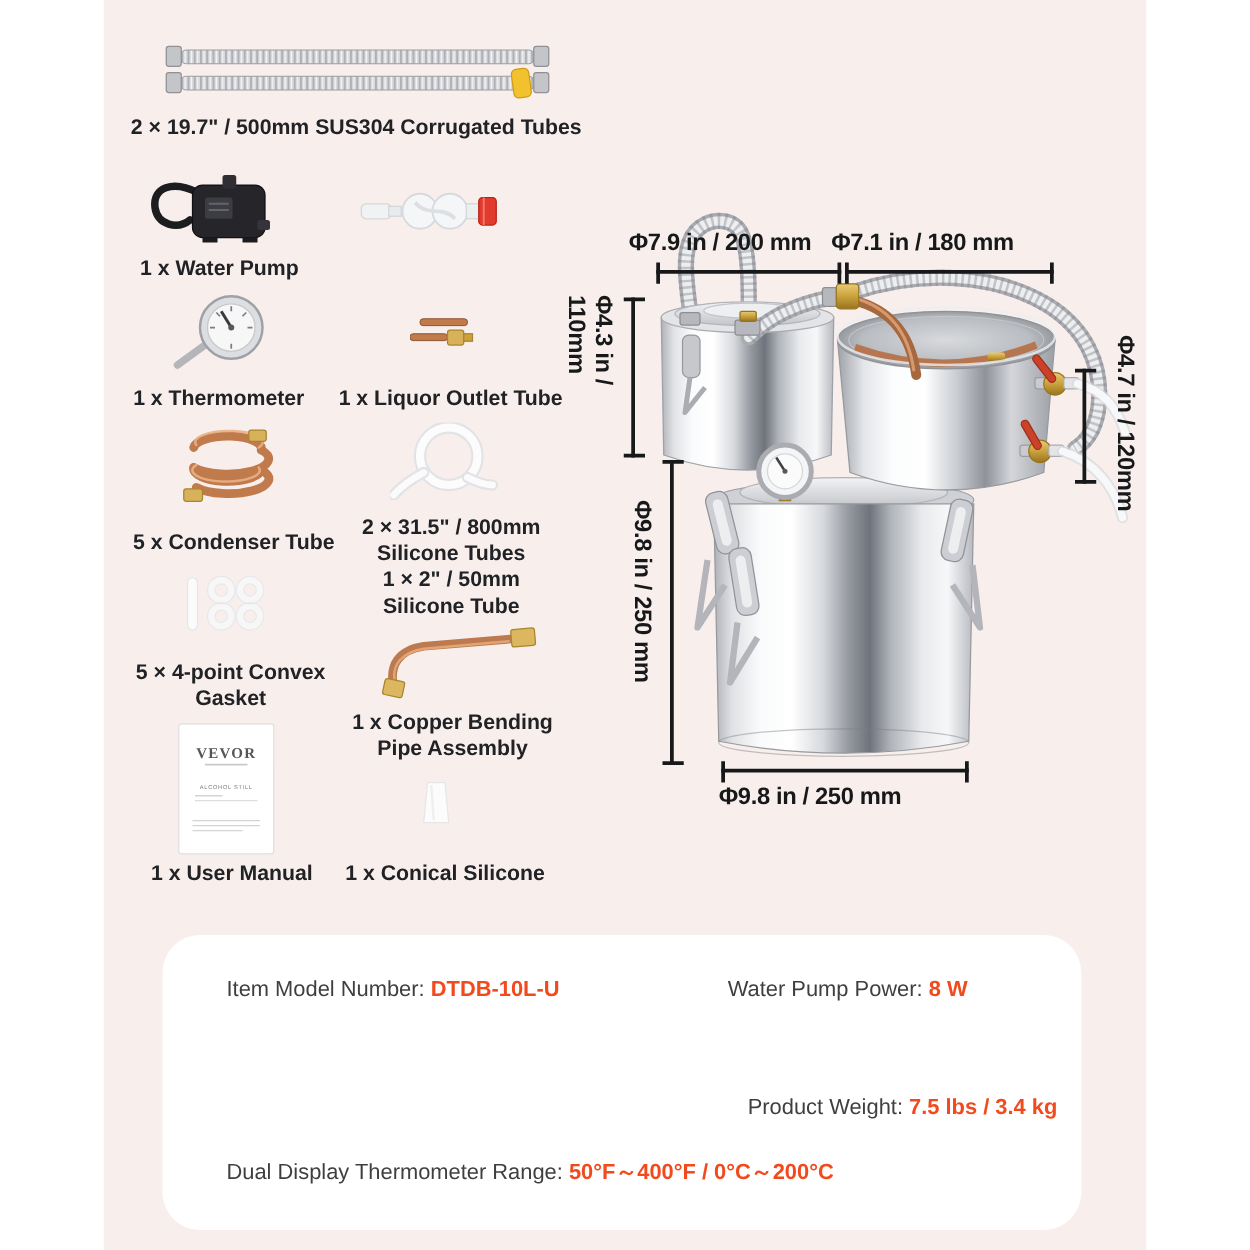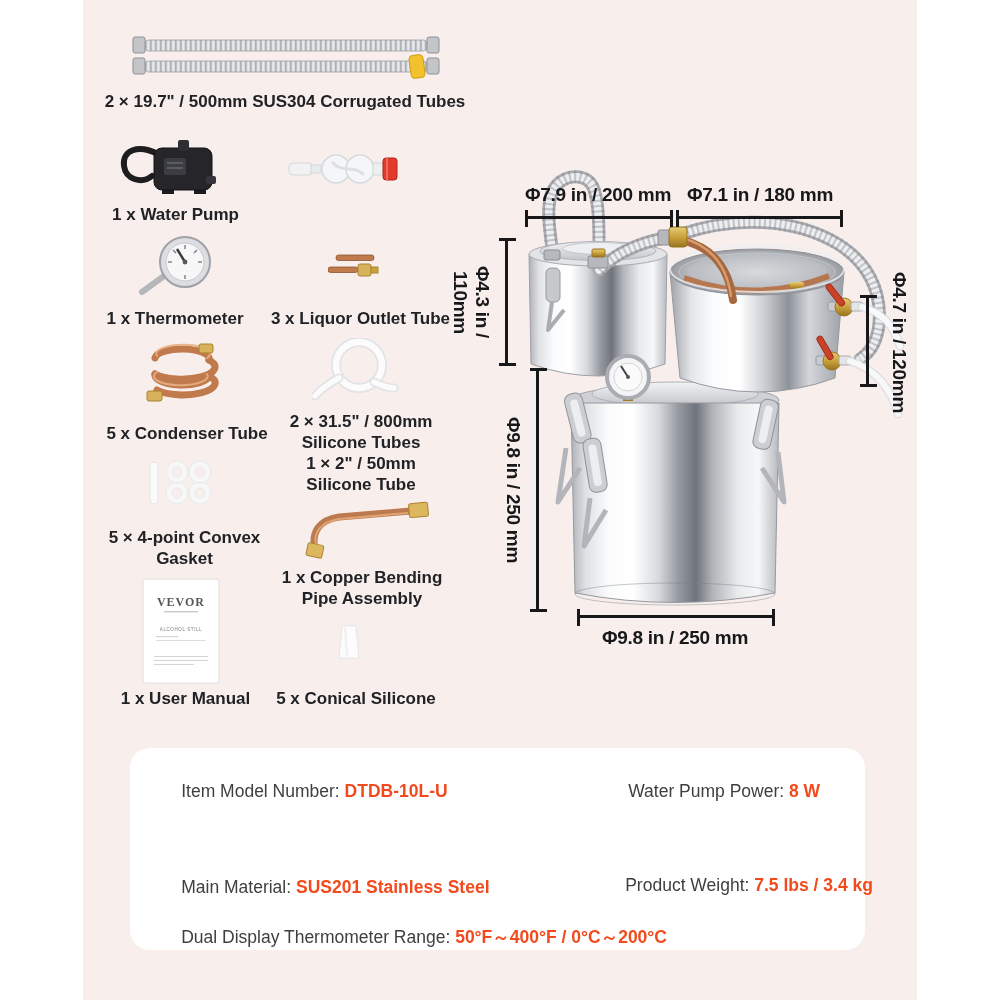--- a/index.html
+++ b/index.html
@@ -10,24 +10,24 @@
   .plabel{position:absolute;z-index:2;font-size:17px;font-weight:bold;color:#212225;
           text-align:center;white-space:pre-line;line-height:21px;}
   .dim{position:absolute;z-index:3;}
   .dim.h{border-top:3px solid #17181a;}
   .dim.h::before,.dim.h::after{content:"";position:absolute;top:-9px;width:3px;height:17px;background:#17181a;}
   .dim.h::before{left:0;}.dim.h::after{right:0;}
   .dim.v{border-left:3px solid #17181a;}
   .dim.v::before,.dim.v::after{content:"";position:absolute;left:-9px;width:17px;height:3px;background:#17181a;}
   .dim.v::before{top:0;}.dim.v::after{bottom:0;}
   .dlabel{position:absolute;z-index:3;font-weight:bold;font-size:19px;color:#17181a;
-          letter-spacing:-0.3px;text-align:center;}
+          letter-spacing:-0.3px;text-align:left;}
   .dlabel.vert{writing-mode:vertical-rl;width:26px;}
-  .spec-card{position:absolute;left:130px;top:748px;width:735px;height:202px;background:#ffffff;
-             border-radius:20px;z-index:2;}
+  .spec-card{position:absolute;left:130px;top:748px;width:735px;height:236px;background:#ffffff;
+             border-radius:30px;z-index:2;}
   .srow{position:absolute;font-size:17.5px;color:#3e3f41;white-space:pre;}
   .sval{font-weight:bold;color:#f24a1d;}
   svg{display:block;}
 </style>
 </head>
 <body>
 
 <div class="page">
   <div class="canvas"></div>
 
@@ -89,21 +89,21 @@
     <circle cx="47" cy="26" r="2.4" fill="#56585c"></circle>
   </svg>
   <div class="plabel" style="left:91px;top:308px;width:168px">1 x Thermometer</div>
 
   <svg class="img" style="left:328px;top:252px" width="52" height="30" viewBox="0 0 52 30">
     <rect x="8" y="3" width="38" height="5.5" rx="2.5" fill="#c07a4c" stroke="#8e5633" stroke-width="0.8"></rect>
     <rect x="0" y="15" width="30" height="5.5" rx="2.5" fill="#c07a4c" stroke="#8e5633" stroke-width="0.8"></rect>
     <rect x="30" y="12" width="13" height="12" rx="2" fill="#d8b25a" stroke="#a9842f"></rect>
     <rect x="43" y="15" width="7" height="6" fill="#c9a23c" stroke="#a9842f"></rect>
   </svg>
-  <div class="plabel" style="left:258px;top:308px;width:205px">3 x Liquor Outlet Tube</div>
+  <div class="plabel" style="left:258px;top:308px;width:205px">1 x Liquor Outlet Tube</div>
 
   <svg class="img" style="left:143px;top:338px" width="78" height="68" viewBox="0 0 78 68">
     <g fill="none" stroke="#c07a4c" stroke-width="7" stroke-linecap="round">
       <path d="M12,20 A27,10 0 1 1 66,22"></path>
       <path d="M66,22 A27,10 0 1 1 12,36"></path>
       <path d="M12,36 A27,10 0 1 0 66,38"></path>
       <path d="M66,38 A27,10 0 1 1 14,52"></path>
     </g>
     <g fill="none" stroke="#e9b184" stroke-width="2" opacity="0.9" stroke-linecap="round">
       <path d="M14,18 A27,9 0 1 1 64,20"></path>
@@ -168,21 +168,21 @@
     <rect x="12" y="78" width="54" height="1" fill="#d4d4d7"></rect>
     <rect x="12" y="82" width="54" height="1" fill="#d4d4d7"></rect>
     <rect x="12" y="86" width="40" height="1" fill="#d4d4d7"></rect>
   </svg>
   <div class="plabel" style="left:93px;top:688px;width:185px">1 x User Manual</div>
 
   <svg class="img" style="left:336px;top:624px" width="26" height="38" viewBox="0 0 26 38">
     <path d="M6,2 L20,2 L23,34 L3,34 Z" fill="#fcfcfd" stroke="#e6e5e7" stroke-linejoin="round"></path>
     <path d="M9,4 L11,32" stroke="#efeff1" stroke-width="2"></path>
   </svg>
-  <div class="plabel" style="left:260px;top:688px;width:192px">5 x Conical Silicone</div>
+  <div class="plabel" style="left:260px;top:688px;width:192px">1 x Conical Silicone</div>
 
   <svg class="img" style="left:430px;top:150px;z-index:2" width="500" height="480" viewBox="0 0 500 480">
     <defs>
       <linearGradient id="steelH" x1="0" y1="0" x2="1" y2="0">
         <stop offset="0" stop-color="#aeb1b7"></stop>
           <stop offset="0.07" stop-color="#dfe1e4"></stop>
         <stop offset="0.18" stop-color="#fafbfc"></stop>
           <stop offset="0.30" stop-color="#ffffff"></stop>
         <stop offset="0.42" stop-color="#d7d9dd"></stop>
           <stop offset="0.52" stop-color="#94989f"></stop>
@@ -325,26 +325,23 @@
   <div class="dlabel" style="left:665px;top:184px;width:190px">Φ7.1 in / 180 mm</div>
   <div class="dlabel vert" style="left:467px;top:236px;height:132px">Φ4.3 in / 110mm</div>
   <div class="dlabel vert" style="left:498px;top:400px;height:180px">Φ9.8 in / 250 mm</div>
   <div class="dlabel vert" style="left:884px;top:268px;height:148px">Φ4.7 in / 120mm</div>
   <div class="dlabel" style="left:575px;top:627px;width:200px">Φ9.8 in / 250 mm</div>
 
   <div class="spec-card">
     <div class="srow" style="left:22px;top:12px">
       <span class="slabel">Item Model Number: </span><span class="sval">DTDB-10L-U</span>
     </div>
-    <div class="srow" style="left:22px;top:108px">
-      <span class="slabel">Main Material: </span><span class="sval">SUS201 Stainless Steel</span>
-    </div>
     <div class="srow" style="left:22px;top:156px">
       <span class="slabel">Dual Display Thermometer Range: </span><span class="sval">50°F～400°F / 0°C～200°C</span>
     </div>
-    <div class="srow" style="left:469px;top:12px">
+    <div class="srow" style="left:423px;top:12px">
       <span class="slabel">Water Pump Power: </span><span class="sval">8 W</span>
     </div>
-    <div class="srow" style="left:466px;top:106px">
+    <div class="srow" style="left:439px;top:106px">
       <span class="slabel">Product Weight: </span><span class="sval">7.5 lbs / 3.4 kg</span>
     </div>
   </div>
 </div>
 
 </body></html>

